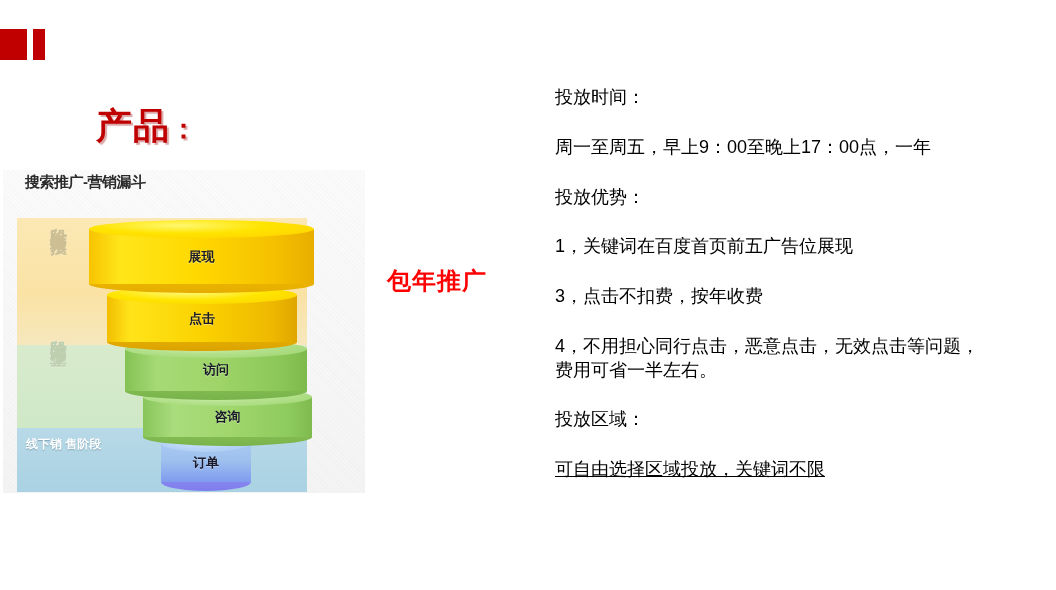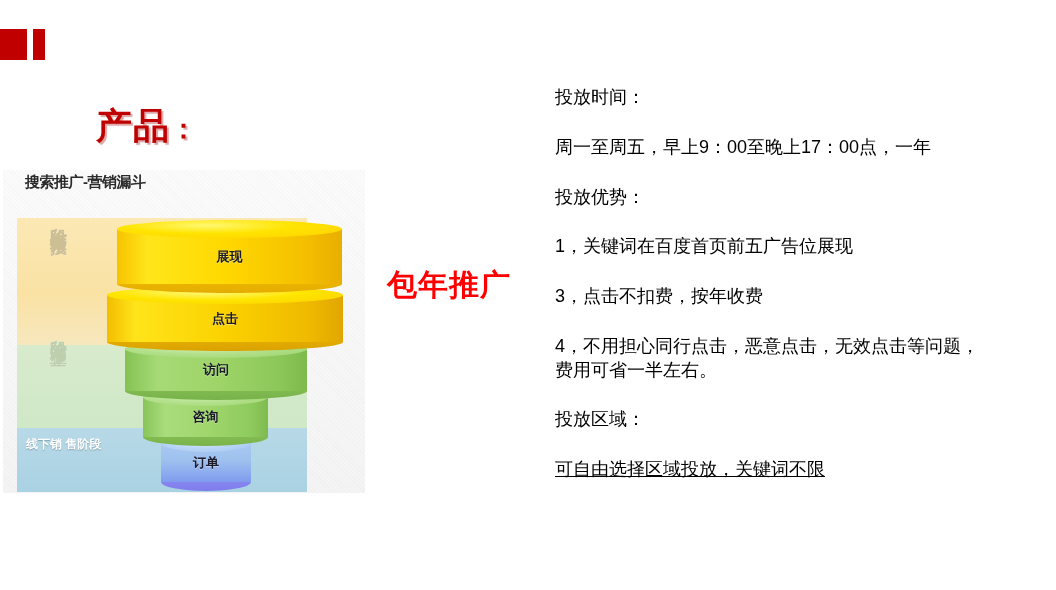--- a/index.html
+++ b/index.html
@@ -46,21 +46,21 @@
     white-space: nowrap;
     margin-left: 11px;
   }
   #product-heading .colon { font-size: 27px; }
 
   
   #annual-promo {
     position: absolute;
     left: 387px;
     top: 265px;
-    font-size: 30px;
+    font-size: 24px;
     font-weight: bold;
     color: #ff0000;
     letter-spacing: 1px;
     white-space: nowrap;
   }
 
   
   #funnel-card {
     position: absolute;
     left: 3px;
@@ -166,34 +166,34 @@
     text-align: center;
     font-size: 13px;
     font-weight: bold;
     color: #1a1a2a;
     z-index: 4;
     text-shadow: 0 1px 0 rgba(255,255,255,0.35);
   }
 
   
   #cyl-impression {
-    left: 86px; top: 50px; width: 225px; height: 73px; z-index: 6; margin-left: 28px;
+    left: 86px; top: 50px; width: 225px; height: 73px; z-index: 6;
   }
   #cyl-impression .body {
     background: linear-gradient(90deg,#f7c300 0%,#ffe61a 14%,#ffd800 48%,#f5c000 83%,#e8ae00 100%);
   }
   #cyl-impression .top-cap {
     background: radial-gradient(ellipse at 40% 30%, #fff871 0%, #ffe400 45%, #ffd000 100%);
   }
   #cyl-impression .bot-cap {
     background: linear-gradient(180deg,#f0bb00,#e5ac00);
   }
 
   #cyl-click {
-    left: 104px; top: 116px; width: 190px; height: 65px; z-index: 5; padding-left: 46px;
+    left: 104px; top: 116px; width: 190px; height: 65px; z-index: 5;
   }
   #cyl-click .body {
     background: linear-gradient(90deg,#f2bd00 0%,#ffe41a 12%,#fbd200 50%,#efb900 86%,#e0a600 100%);
   }
   #cyl-click .top-cap {
     background: radial-gradient(ellipse at 42% 30%, #fffb86 0%, #ffe500 50%, #fad100 100%);
   }
   #cyl-click .bot-cap {
     background: linear-gradient(180deg,#e9b400,#dba200);
   }
@@ -206,21 +206,21 @@
     background: linear-gradient(90deg,#84c254 0%,#a6da76 18%,#9ed468 52%,#8cc75a 85%,#7eb94c 100%);
   }
   #cyl-visit .top-cap {
     background: radial-gradient(ellipse at 42% 30%, #ddf2c0 0%, #b2e089 50%, #9bd36d 100%);
   }
   #cyl-visit .bot-cap {
     background: linear-gradient(180deg,#86c156,#78b24a);
   }
 
   #cyl-consult {
-    left: 140px; top: 218px; width: 125px; height: 58px; z-index: 3;
+    left: 140px; top: 218px; width: 125px; height: 58px; z-index: 3; padding-left: 44px;
   }
   #cyl-consult .body {
     background: linear-gradient(90deg,#88c55a 0%,#a9dc7c 18%,#a0d66c 52%,#8ecb5e 86%,#7fba4e 100%);
   }
   #cyl-consult .top-cap {
     background: radial-gradient(ellipse at 42% 30%, #e2f5c9 0%, #b5e28e 50%, #9ed46f 100%);
   }
   #cyl-consult .bot-cap {
     background: linear-gradient(180deg,#88c357,#7ab34b);
   }

